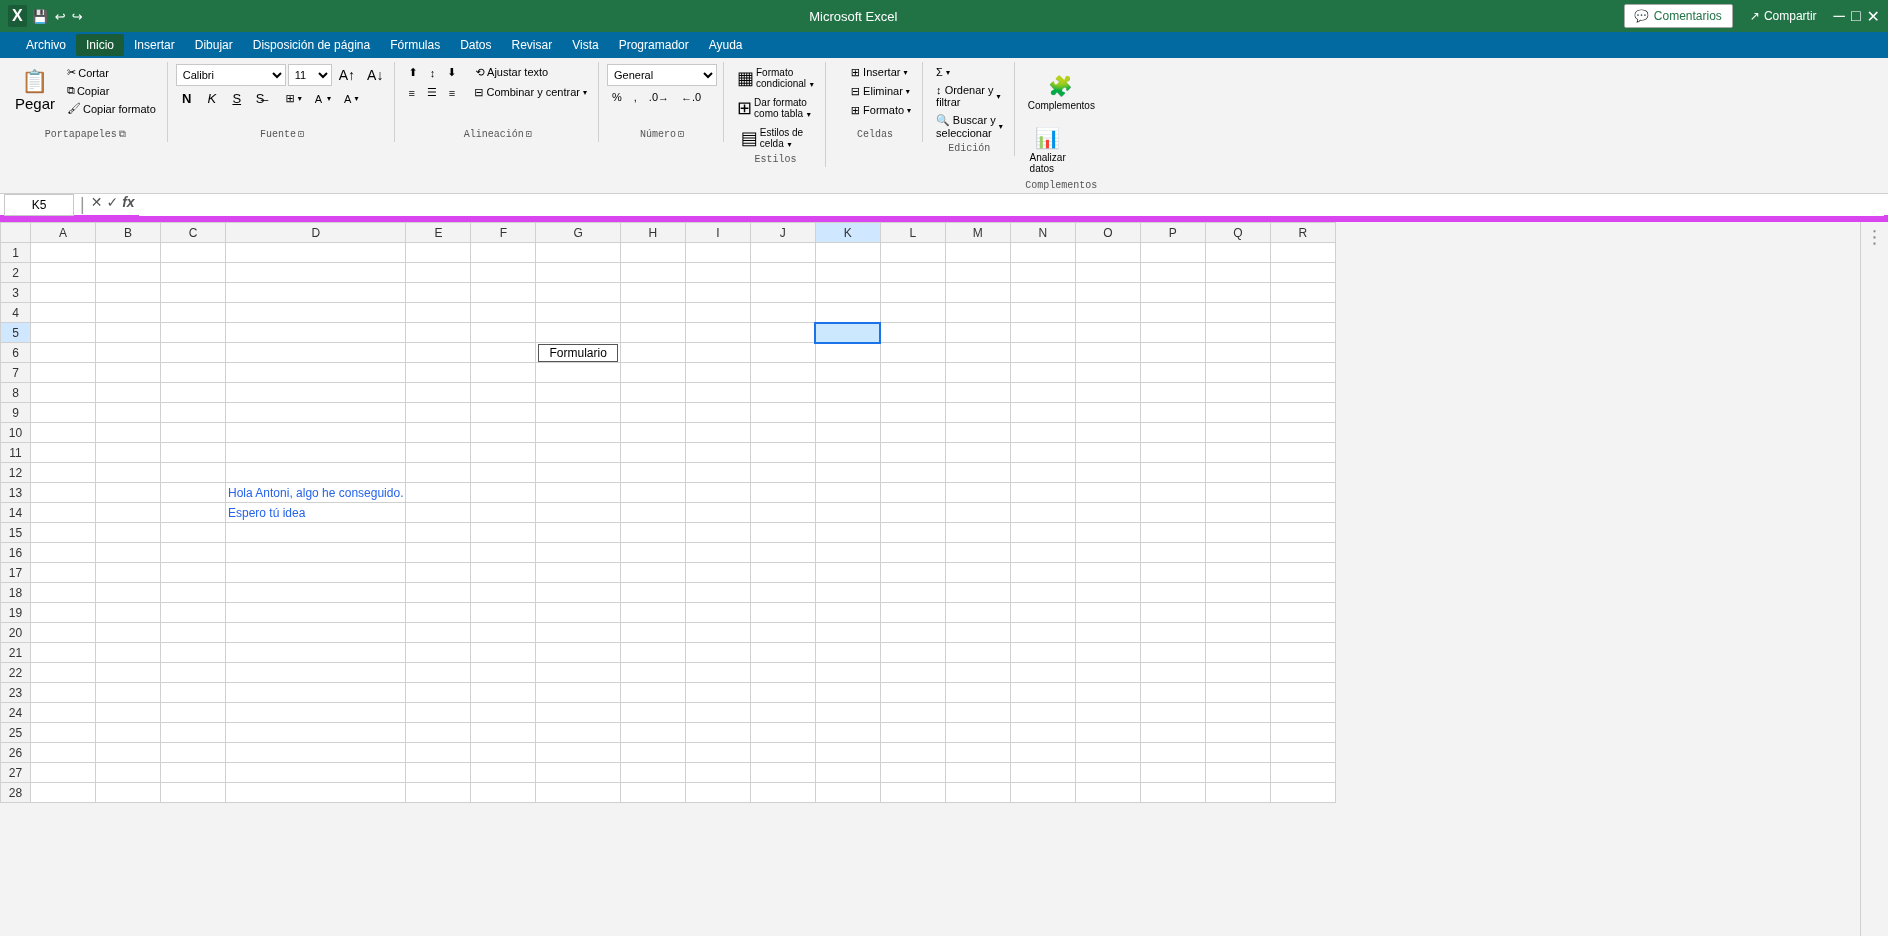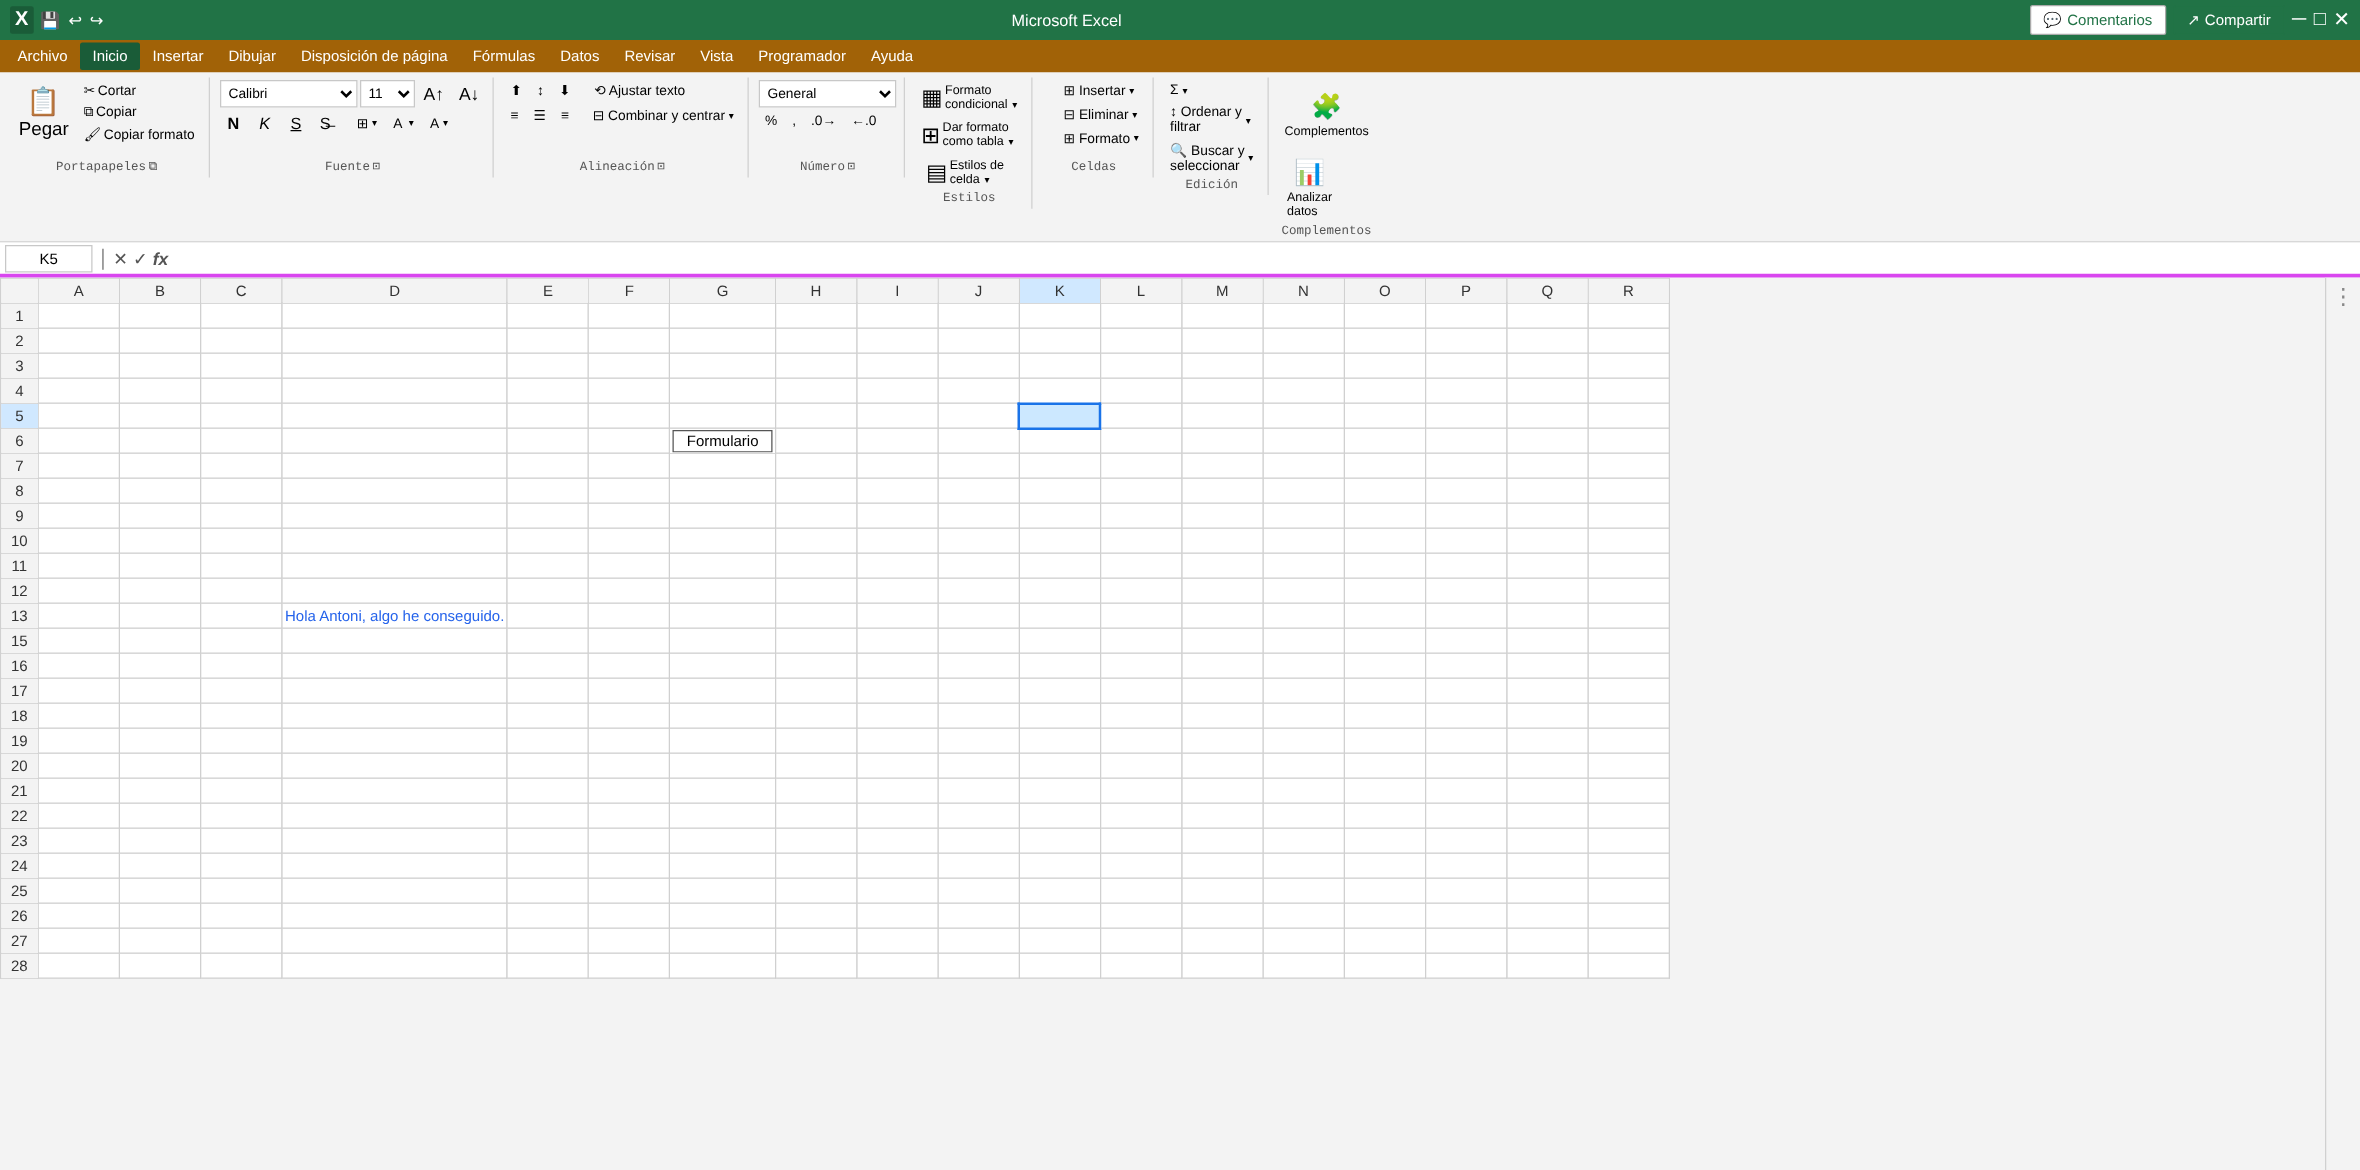--- a/index.html
+++ b/index.html
@@ -1,22 +1,22 @@
 <!DOCTYPE html>
 <html><head>
   <meta charset="utf-8">
   <style>
     * { box-sizing: border-box; margin: 0; padding: 0; }
     body { font-family: 'Segoe UI', Arial, sans-serif; font-size: 12px; background: #f3f3f3; overflow: hidden; }
 
     
     .menu-bar {
-      background: #a16207;
-      display: flex;
-      padding: 0 4px;
+      background: #0369a1;
+      display: flex;
+      padding: 0 16px;
       height: 26px;
       align-items: center;
     }
     .menu-item {
       color: white;
       padding: 2px 10px;
       cursor: pointer;
       font-size: 12px;
       border-radius: 2px;
       height: 22px;
@@ -96,23 +96,23 @@
       background: white;
       padding: 0 2px;
       cursor: pointer;
     }
     .font-name-select { width: 110px; }
     .font-size-select { width: 44px; }
 
     
     .formula-bar {
       background: white;
-      border-bottom: 3px solid #d946ef;
-      display: flex;
-      align-items: center;
+      border-bottom: 7px solid #d946ef;
+      display: flex;
+      align-items: flex-start;
       height: 28px;
       padding: 0 4px;
       gap: 4px;
     }
     .cell-ref {
       width: 70px;
       height: 22px;
       border: 1px solid #c8c8c8;
       padding: 0 4px;
       font-size: 12px;
@@ -749,20 +749,41 @@
               <td class="data-cell"></td>
               <td class="data-cell"></td>
               <td class="data-cell"></td>
               <td class="data-cell"></td>
               <td class="data-cell"></td>
               <td class="data-cell"></td>
               <td class="data-cell"></td>
               <td class="data-cell"></td>
             </tr>
             <tr>
+              <td class="row-num">14</td>
+              <td class="data-cell"></td>
+              <td class="data-cell"></td>
+              <td class="data-cell"></td>
+              <td class="text-blue">Espero tú idea</td>
+              <td class="data-cell"></td>
+              <td class="data-cell"></td>
+              <td class="data-cell"></td>
+              <td class="data-cell"></td>
+              <td class="data-cell"></td>
+              <td class="data-cell"></td>
+              <td class="data-cell"></td>
+              <td class="data-cell"></td>
+              <td class="data-cell"></td>
+              <td class="data-cell"></td>
+              <td class="data-cell"></td>
+              <td class="data-cell"></td>
+              <td class="data-cell"></td>
+              <td class="data-cell"></td>
+            </tr>
+            <tr>
               <td class="row-num">15</td>
               <td class="data-cell"></td>
               <td class="data-cell"></td>
               <td class="data-cell"></td>
               <td class="data-cell"></td>
               <td class="data-cell"></td>
               <td class="data-cell"></td>
               <td class="data-cell"></td>
               <td class="data-cell"></td>
               <td class="data-cell"></td>

